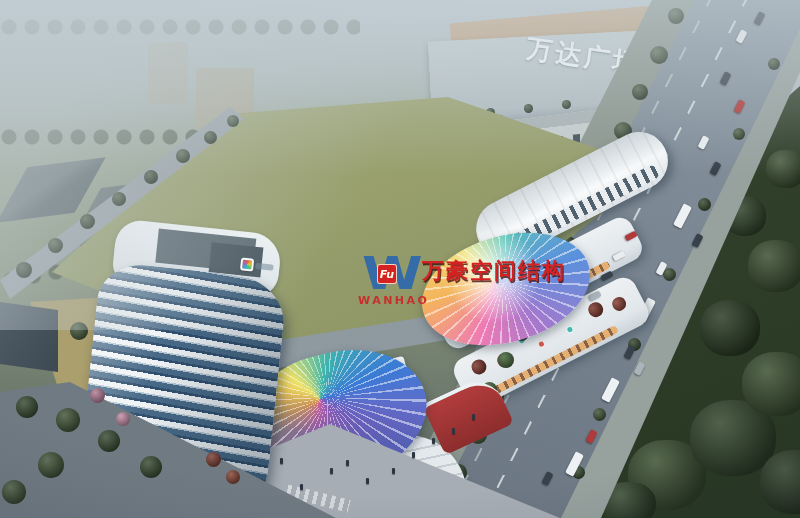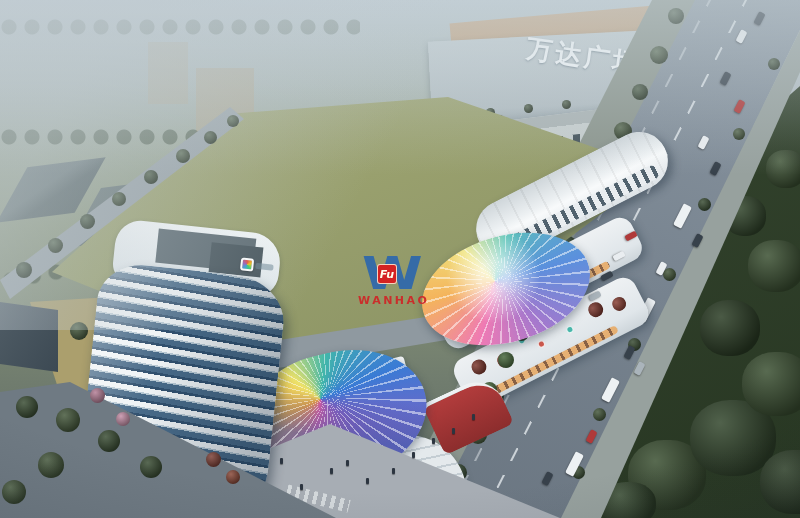--- a/index.html
+++ b/index.html
@@ -368,15 +368,16 @@
   <div class="fog-left"></div>
   <div class="vignette"></div>
 
   <div class="wm">
     <div class="wm-logo">
       <span class="wm-w">W</span>
       <span class="wm-badge">Fu</span>
       <span class="wm-name">WANHAO</span>
     </div>
     <div class="wm-lines">
+      <div class="wm-line1">万豪空间结构</div>
     </div>
   </div>
 </div>
 
 </body></html>

